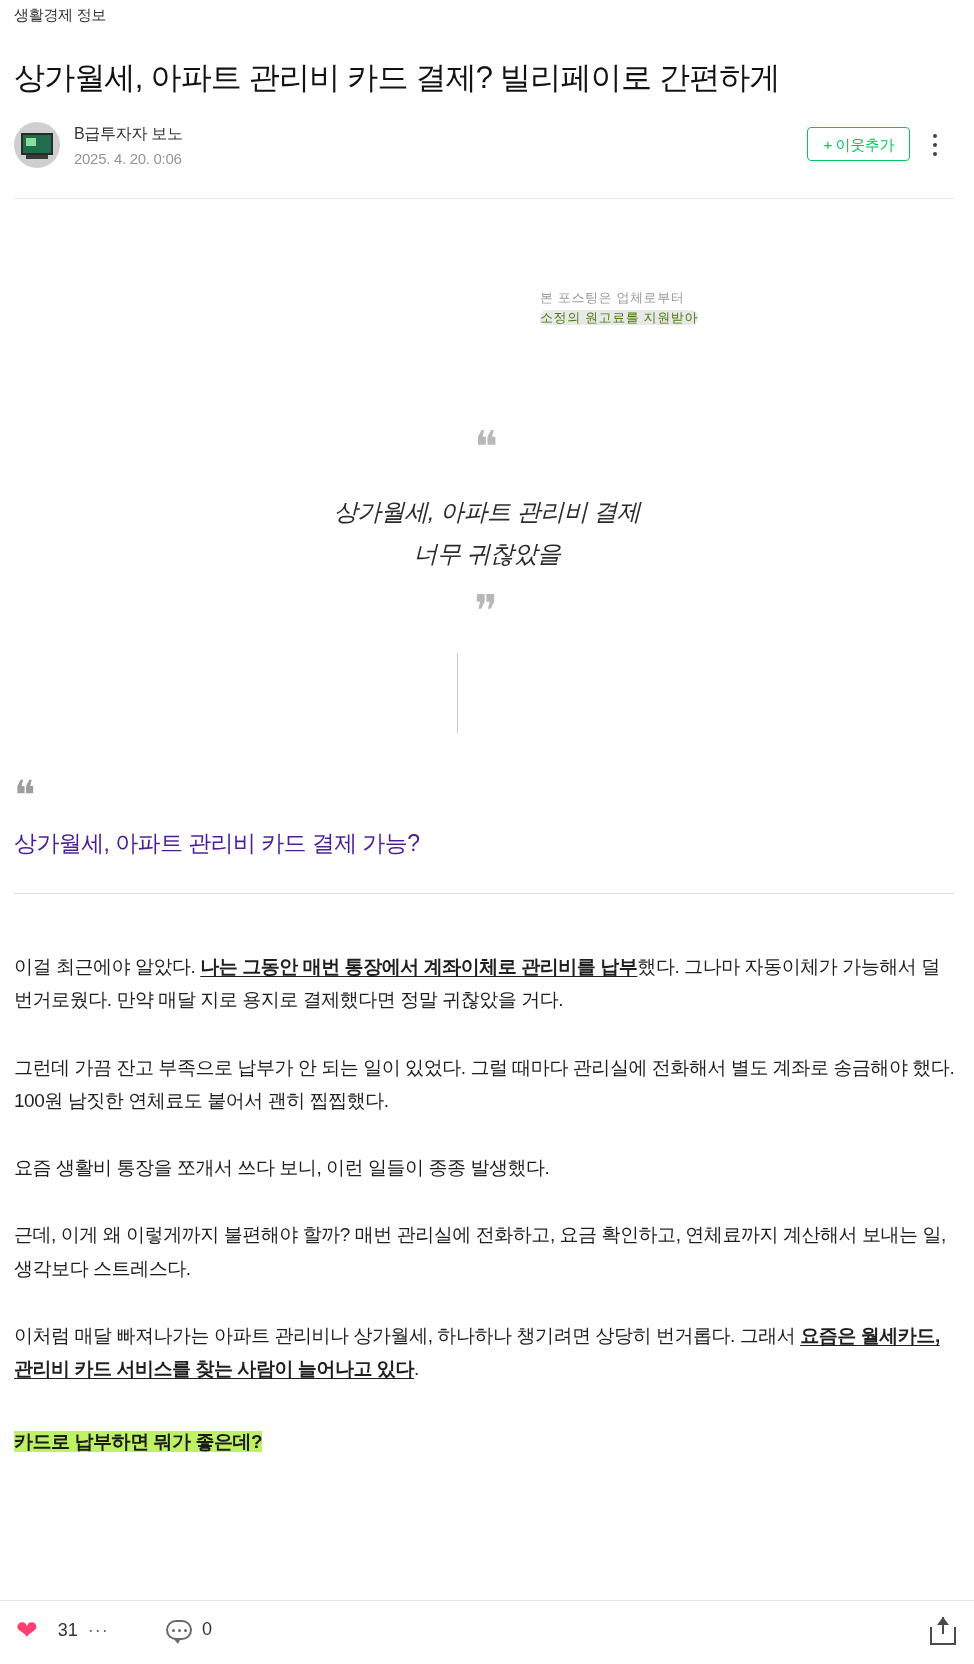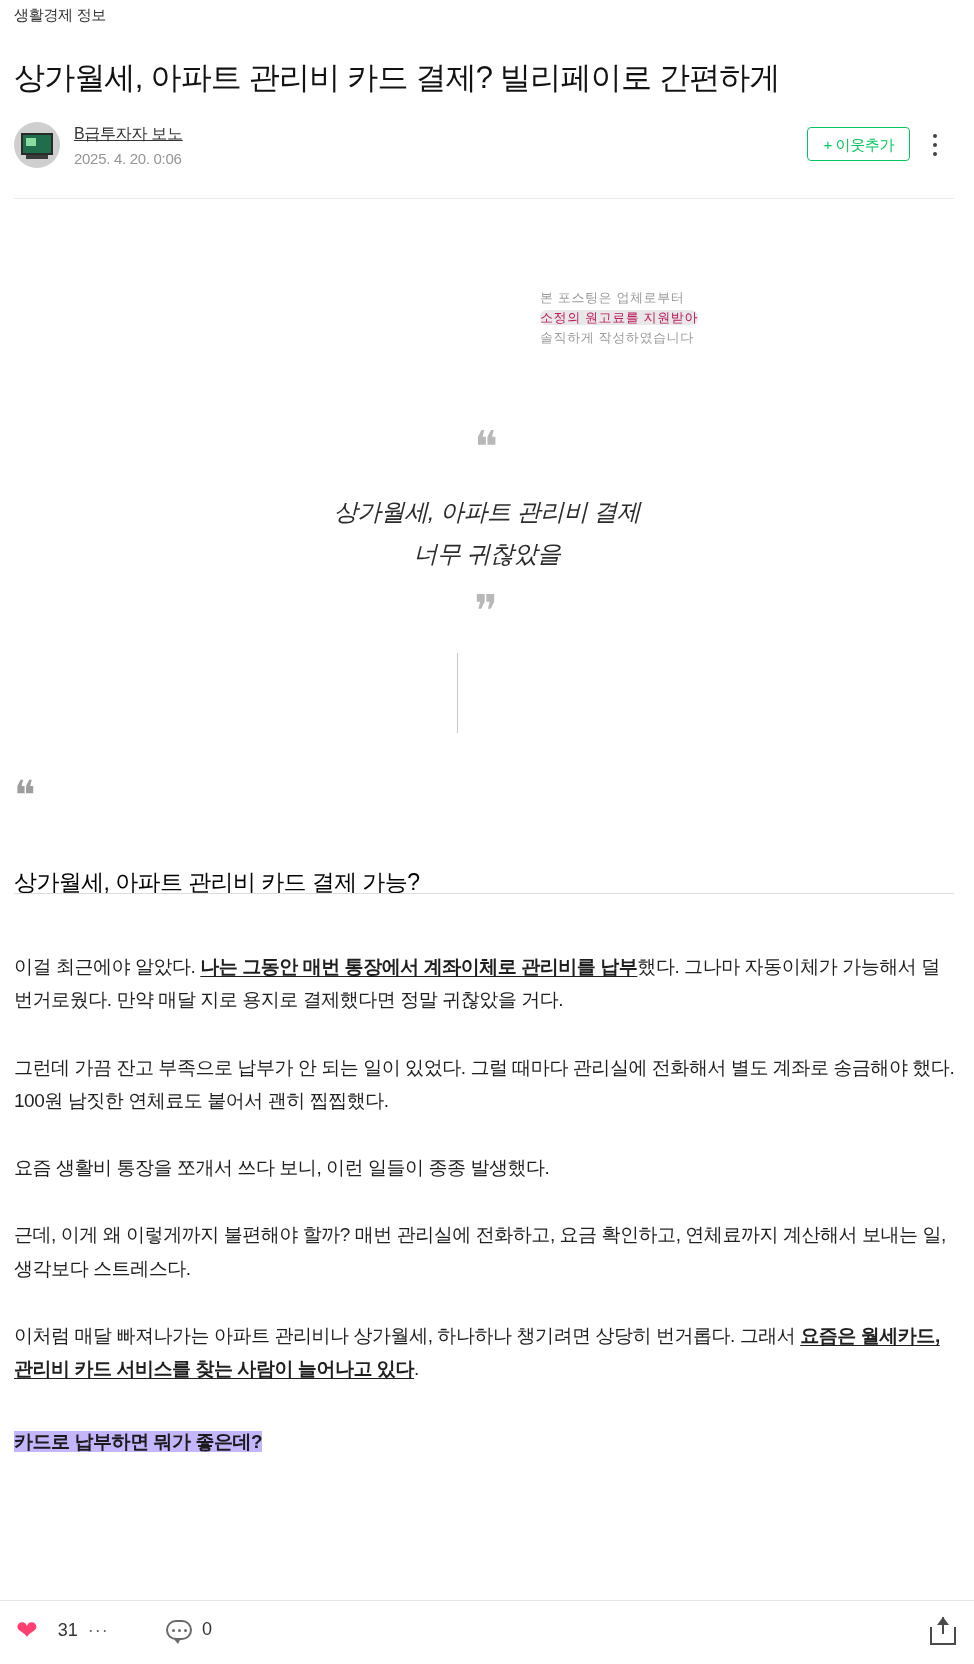--- a/index.html
+++ b/index.html
@@ -86,21 +86,20 @@
     width: 22px; height: 4px;
     background: #3a3a3a;
   }
   .author-name {
     position: absolute;
     left: 60px;
     top: 6px;
     font-size: 16px;
     color: #333;
     letter-spacing: -0.3px;
-    text-decoration: underline;
   }
   .post-date {
     position: absolute;
     left: 60px;
     top: 32px;
     font-size: 15px;
     color: #959595;
     letter-spacing: -0.3px;
   }
   .follow-btn {
@@ -157,21 +156,21 @@
     right: 14px;
     width: 420px;
     text-align: left;
     font-size: 13px;
     line-height: 1.55;
     color: #9a9a9a;
     letter-spacing: 0.6px;
   }
   .sponsor-note .hl {
     background: #e8e8e8;
-    color: #be185d;
+    color: #4d7c0f;
     border-radius: 7px;
   }
 
   
   .quote-block {
     position: absolute;
     top: 425px;
     left: 0;
     width: 974px;
     text-align: center;
@@ -215,25 +214,25 @@
     top: 775px;
     left: 14px;
     font-family: "DejaVu Serif", serif;
     font-size: 40px;
     color: #9e9e9e;
     line-height: 1;
     letter-spacing: 2px;
   }
   .section-heading {
     position: absolute;
-    top: 867px;
+    top: 828px;
     left: 14px;
     width: 880px;
     font-size: 23px;
-    color: #000000;
+    color: #4c1d95;
     letter-spacing: -0.6px;
   }
   .divider-mid {
     position: absolute;
     top: 893px;
     left: 14px;
     width: 940px;
     height: 1px;
     background: #dddddd;
   }
@@ -257,21 +256,21 @@
     text-decoration: underline;
     text-underline-offset: 3px;
   }
   .para .u {
     font-weight: 700;
     text-decoration: underline;
     text-underline-offset: 3px;
   }
   .subhead-hl {
     display: inline;
-    background: #c4b5fd;
+    background: #bef264;
     font-weight: 700;
     font-size: 19px;
     letter-spacing: -0.45px;
     color: #1b1b1b;
   }
 
   
   .bottom-bar {
     position: absolute;
     left: 0;
@@ -400,21 +399,20 @@
         <i></i>
         <i></i>
     </div>
   </div>
 
   <div class="divider-top"></div>
 
   <div class="sponsor-note">
     <div>본 포스팅은 업체로부터</div>
     <div><span class="hl">소정의 원고료를 지원받아</span></div>
-    <div>솔직하게 작성하였습니다</div>
   </div>
 
   <div class="quote-block">
     <div class="quote-mark-open">❝</div>
     <div class="quote-text">상가월세, 아파트 관리비 결제</div>
     <div class="quote-text" style="margin-top:0">너무 귀찮았을</div>
     <div class="quote-mark-close">❞</div>
   </div>
 
   <div class="vert-rule"></div>

